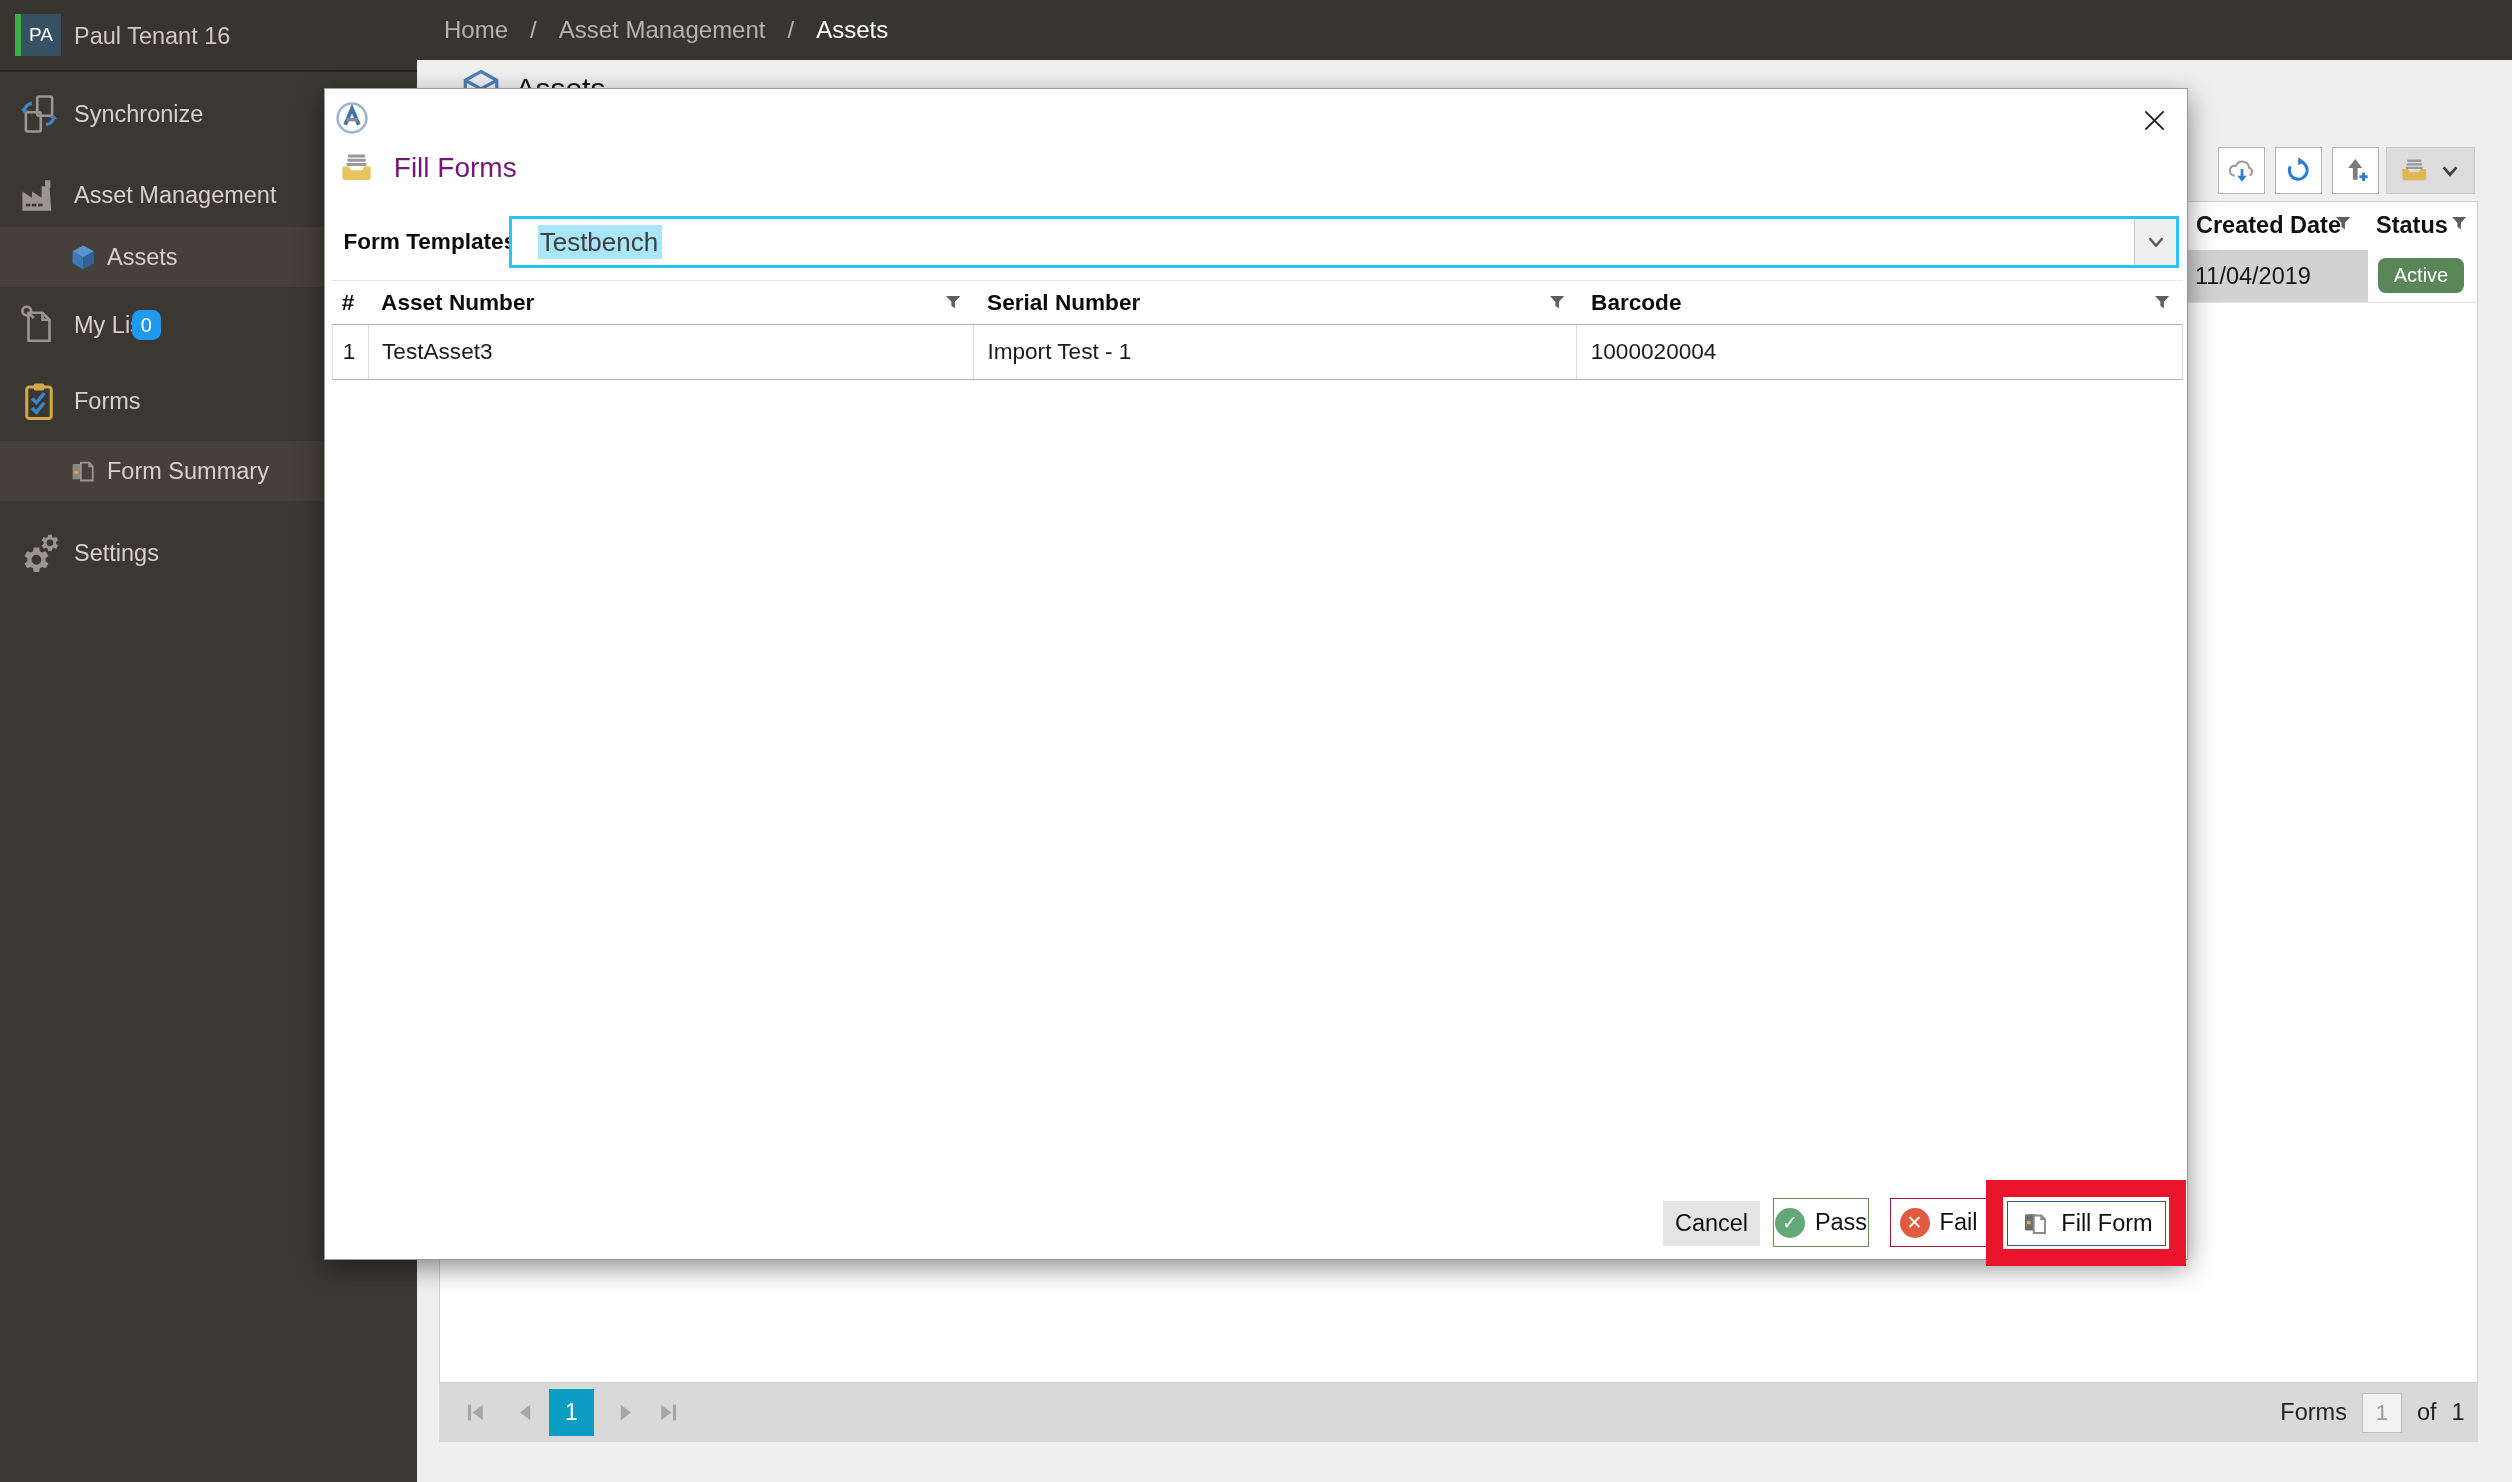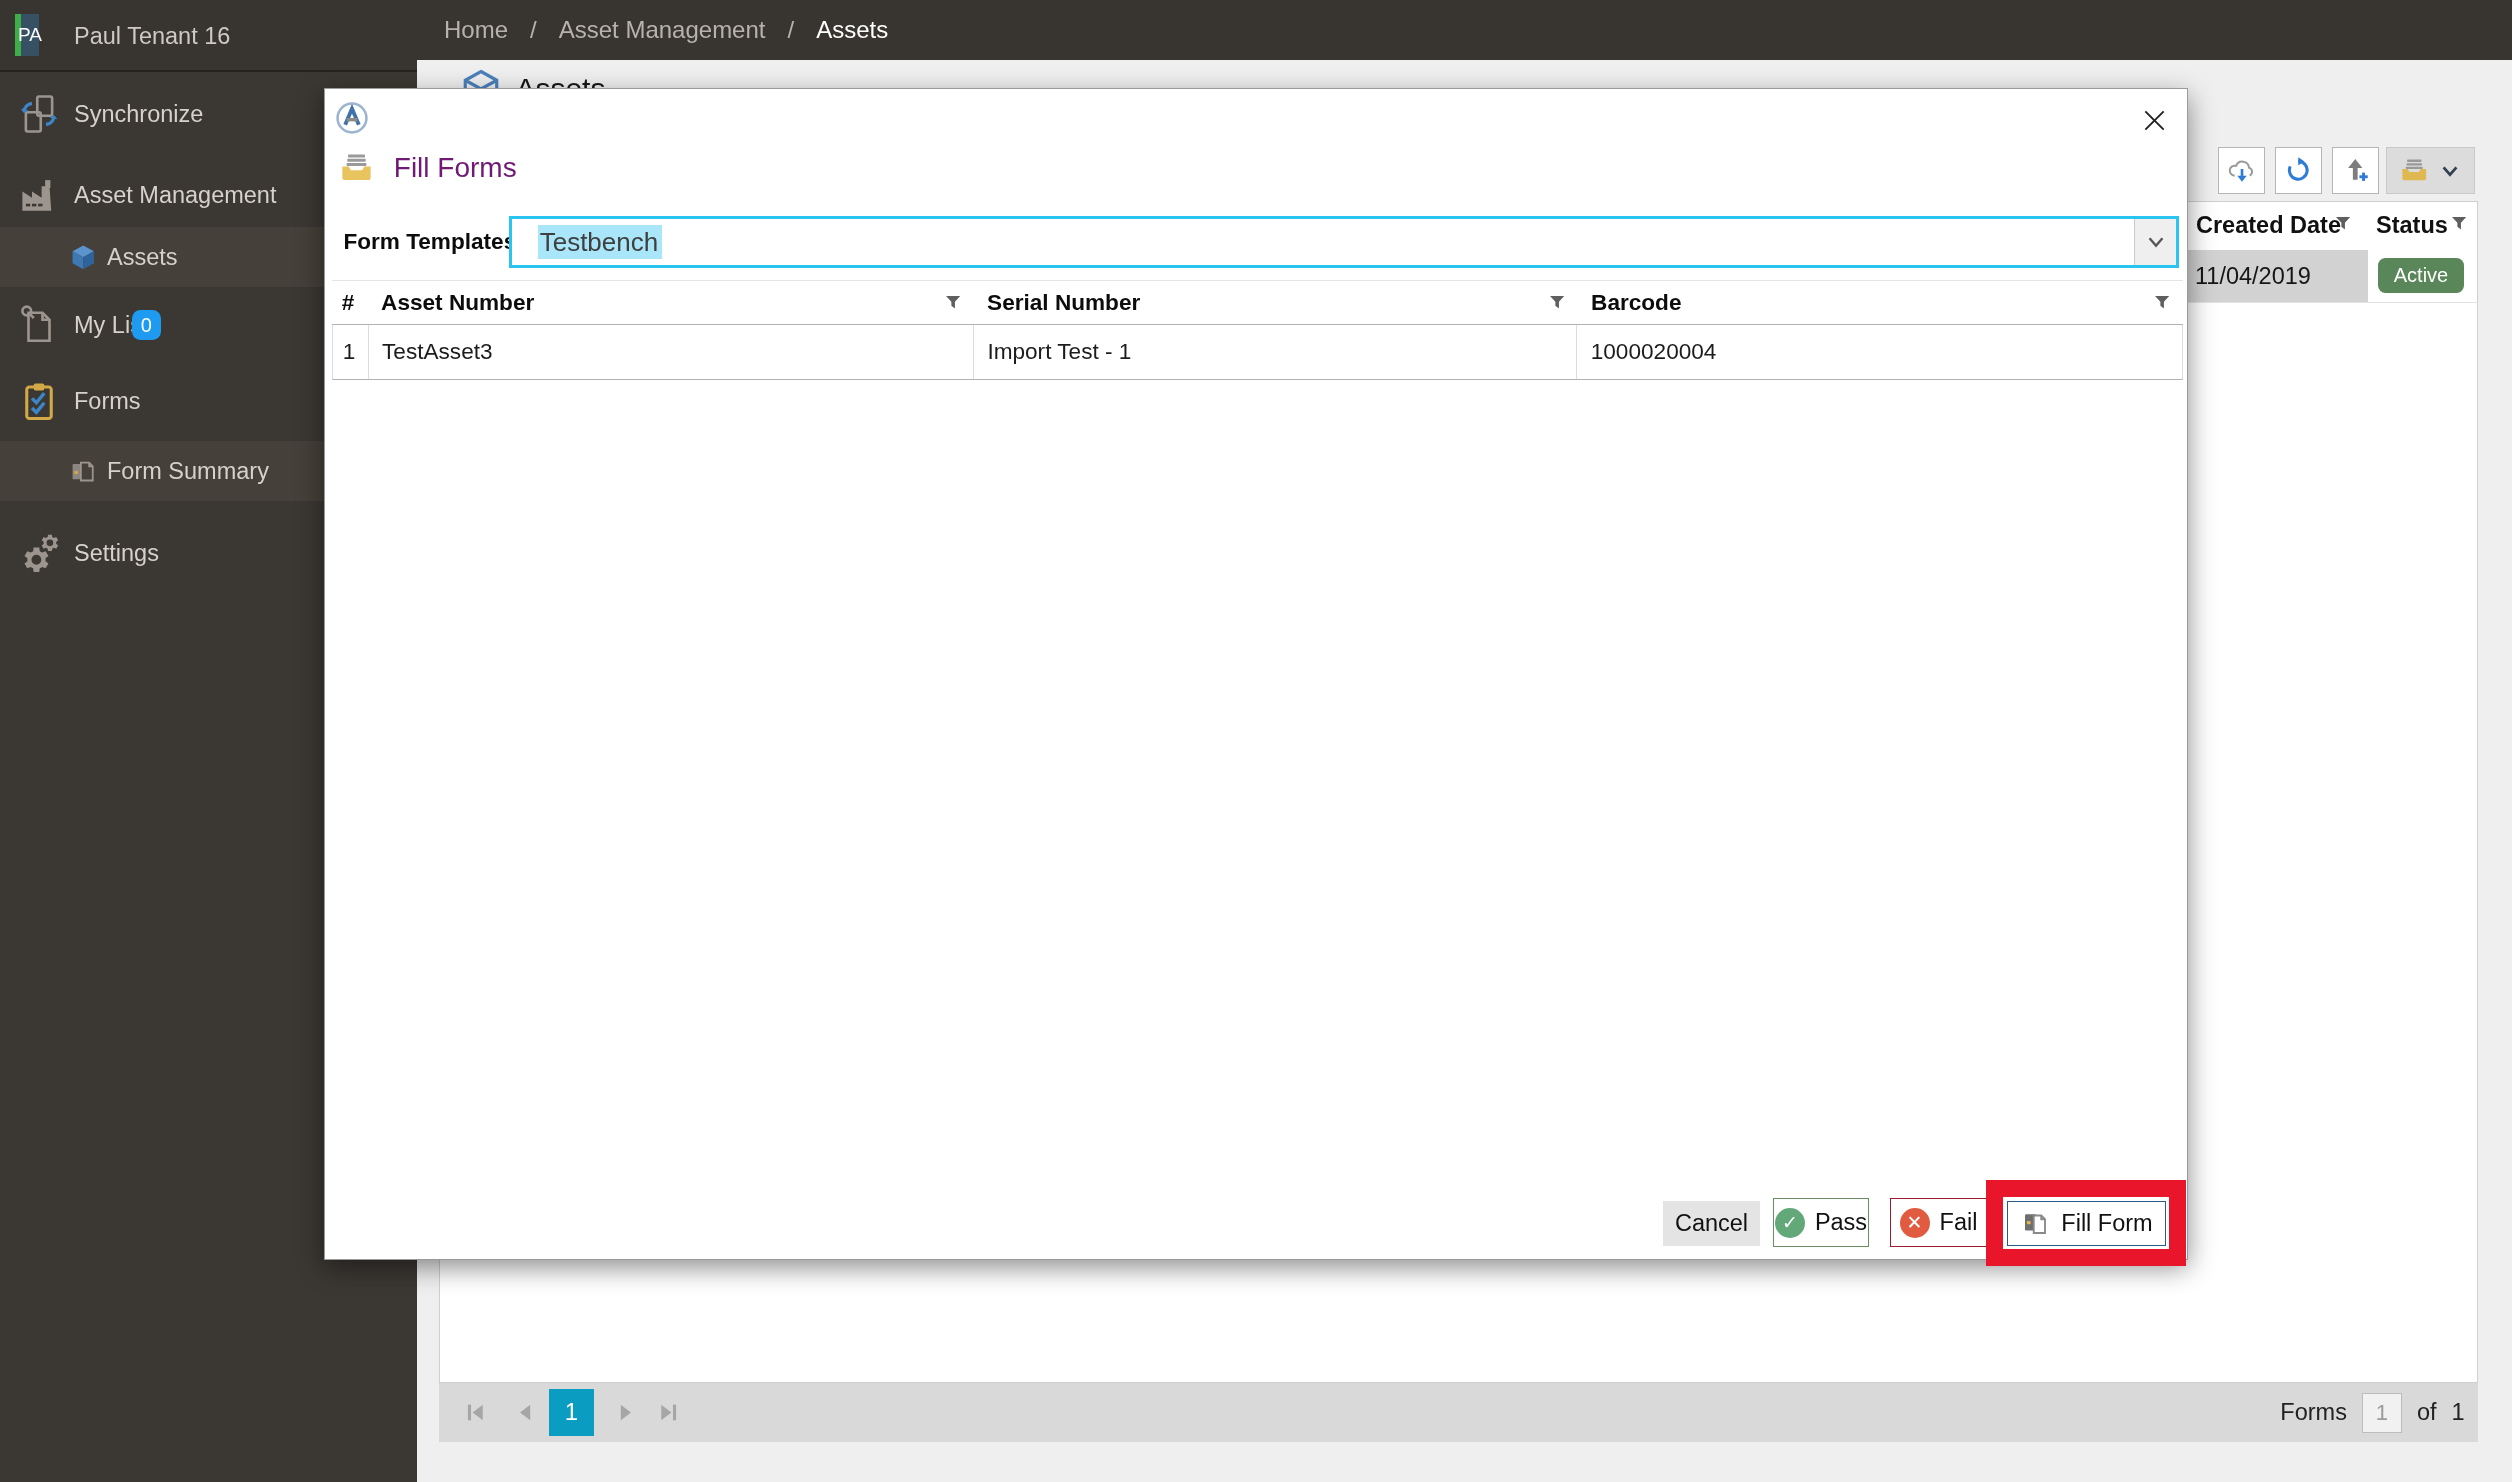--- a/index.html
+++ b/index.html
@@ -11,21 +11,21 @@
   .topbar { position:absolute; left:0; top:0; width:2512px; height:60px; background:#38342f; }
   .breadcrumb { position:absolute; left:444px; top:0; height:60px; display:flex; align-items:center; gap:22px; font-size:24px; }
   .crumb { color:#b7b2ad; cursor:pointer; }
   .crumb.current { color:#ffffff; }
   .crumb-sep { color:#b7b2ad; }
 
   
   .sidebar { position:absolute; left:0; top:0; width:417px; height:1483px; background:#3b3733; z-index:2; }
   .user-header { position:absolute; left:0; top:0; width:417px; height:72px; background:#38342f; border-bottom:2.5px solid #262220; }
   .avatar-stripe { position:absolute; left:15px; top:14.3px; width:5.9px; height:42px; background:#3eae49; }
-  .avatar { position:absolute; left:21px; top:14.3px; width:18px; height:42px; background:#365064; color:#fff; font-size:19px; display:flex; align-items:center; justify-content:center; }
+  .avatar { position:absolute; left:21px; top:14.3px; width:40px; height:42px; background:#365064; color:#fff; font-size:19px; display:flex; align-items:center; justify-content:center; }
   .user-name { position:absolute; left:74px; top:0; height:72px; line-height:72px; color:#cfc9c3; font-size:23.5px; }
 
   .nav-item { position:absolute; left:0; width:417px; height:60px; display:flex; align-items:center; cursor:pointer; color:#d6d1cb; font-size:23.5px;padding-left:42px; }
   .nav-item.selected { background:#454039; }
   .nav-icon { position:absolute; left:18.4px; width:42px; height:42px; display:flex; align-items:center; justify-content:center; }
   .nav-icon.child { left:69px; width:28.5px; height:28.5px; }
   .nav-label { position:absolute; left:74px; white-space:nowrap; }
   .nav-label.child { left:107px; }
   .badge { position:absolute; left:132px; top:50%; transform:translateY(-50%); min-width:28.5px; height:30px; background:#1e9bf0; color:#fff; border-radius:8.4px; font-size:20px; display:flex; align-items:center; justify-content:center; padding:0 6.7px; }
 

